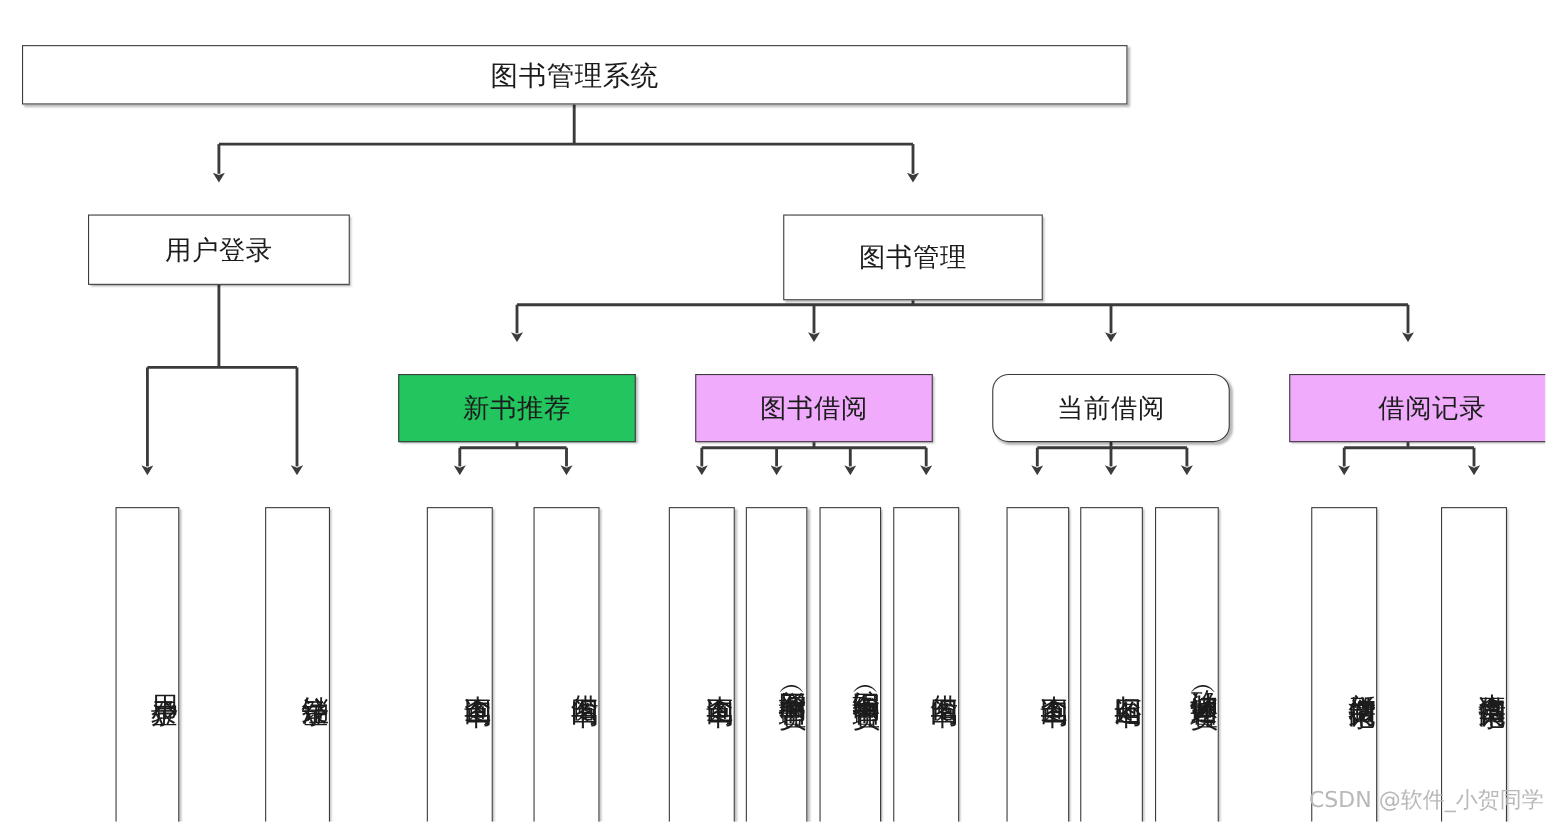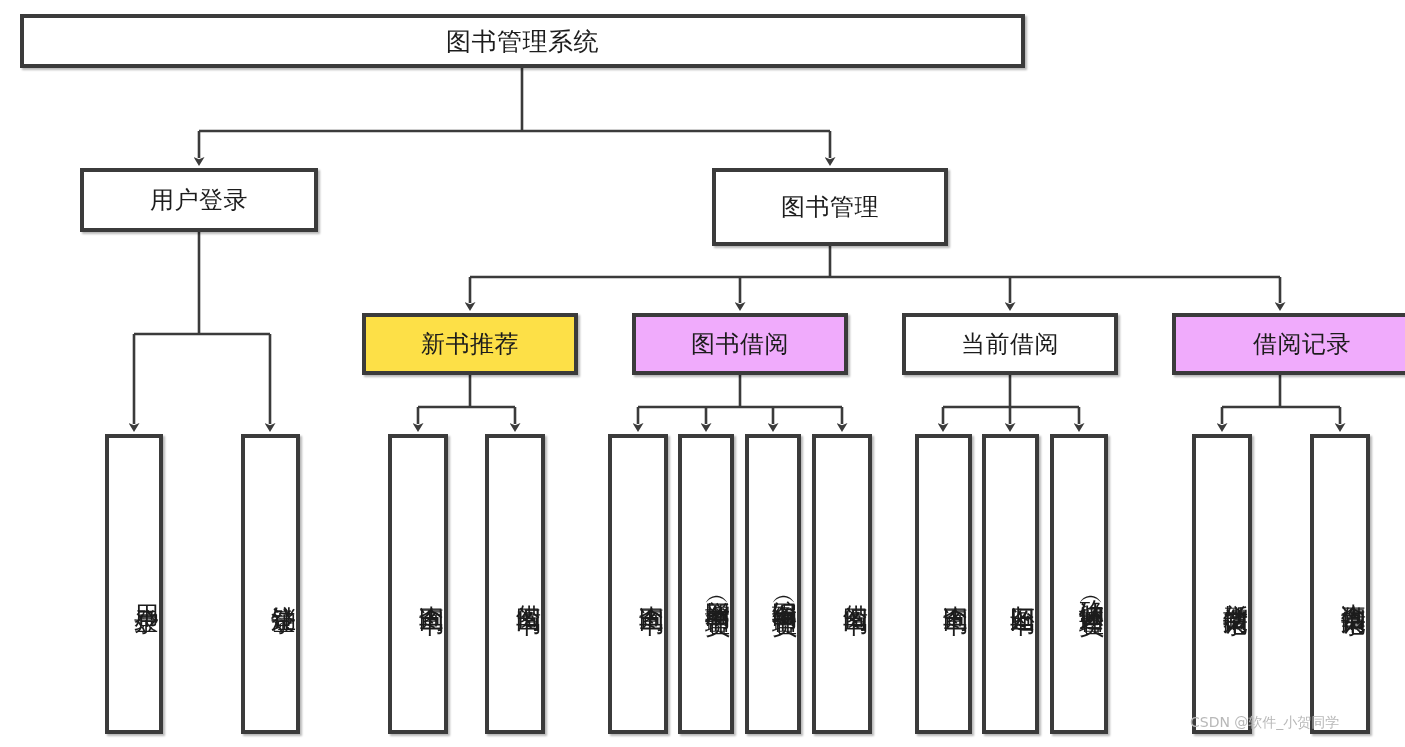--- a/index.html
+++ b/index.html
@@ -21,27 +21,28 @@
     position: absolute;
     left: 0;
     top: 0;
     width: 1405px;
     height: 747px;
   }
   .node {
     position: absolute;
     box-sizing: border-box;
     background: #ffffff;
-    border: 4px solid #404040;
+    border: 1px solid #404040;
     display: flex;
     align-items: center;
     justify-content: center;
     color: #1c1c1c;
     box-shadow: 2px 2px 2px rgba(0,0,0,0.28);
     z-index: 3;
+    margin-top: 27px;
   }
   .node-h {
     font-size: 24px;
     letter-spacing: 0.5px;
     white-space: nowrap;
   }
   .node-title {
     font-size: 25px;
   }
   .node-v {
@@ -57,21 +58,21 @@
   .node-v > span {
     writing-mode: vertical-rl;
     text-orientation: upright;
     display: block;
     text-align: center;
   }
   .watermark {
     position: absolute;
     left: 1190px;
     top: 714px;
-    font-size: 14px;
+    font-size: 20px;
     color: #b8b8b8;
     white-space: nowrap;
     z-index: 6;
     font-family: "DejaVu Sans", "Liberation Sans", sans-serif;
   }
 </style>
 </head>
 <body>
 
 <div id="diagram-root" style="background: rgb(255, 255, 255);">
@@ -131,27 +132,27 @@
     <span>图书管理系统</span>
   </div>
 
   <div class="node node-h" style="left: 80px; top: 168px; width: 238px; height: 64px; border-color: rgb(59, 59, 59); background: rgb(255, 255, 255); color: rgb(28, 28, 28);">
     <span>用户登录</span>
   </div>
   <div class="node node-h" style="left: 712px; top: 168px; width: 236px; height: 78px; border-color: rgb(59, 59, 59); background: rgb(255, 255, 255); color: rgb(28, 28, 28);">
     <span>图书管理</span>
   </div>
 
-  <div class="node node-h" style="left: 362px; top: 313px; width: 216px; height: 62px; border-color: rgb(59, 59, 59); background: #fde047; color: rgb(28, 28, 28);">
+  <div class="node node-h" style="left: 362px; top: 313px; width: 216px; height: 62px; border-color: rgb(59, 59, 59); background: #22c55e; color: rgb(28, 28, 28);">
     <span>新书推荐</span>
   </div>
   <div class="node node-h" style="left: 632px; top: 313px; width: 216px; height: 62px; border-color: rgb(59, 59, 59); background: #f0abfc; color: rgb(28, 28, 28);">
     <span>图书借阅</span>
   </div>
-  <div class="node node-h" style="left: 902px; top: 313px; width: 216px; height: 62px; border-color: rgb(59, 59, 59); background: rgb(255, 255, 255); color: rgb(28, 28, 28);">
+  <div class="node node-h" style="left: 902px; top: 313px; width: 216px; height: 62px; border-color: rgb(59, 59, 59); background: rgb(255, 255, 255); color: rgb(28, 28, 28); border-radius: 15px;">
     <span>当前借阅</span>
   </div>
   <div class="node node-h" style="left: 1172px; top: 313px; width: 260px; height: 62px; border-color: rgb(59, 59, 59); background: #f0abfc; color: rgb(28, 28, 28);">
     <span>借阅记录</span>
   </div>
 
   <div class="node node-v" style="left: 105px; top: 434px; width: 58px; height: 300px; border-color: rgb(59, 59, 59); background: rgb(255, 255, 255); color: rgb(28, 28, 28);">
     <span>用户登录</span>
   </div>
   <div class="node node-v" style="left: 241px; top: 434px; width: 59px; height: 300px; border-color: rgb(59, 59, 59); background: rgb(255, 255, 255); color: rgb(28, 28, 28);">

